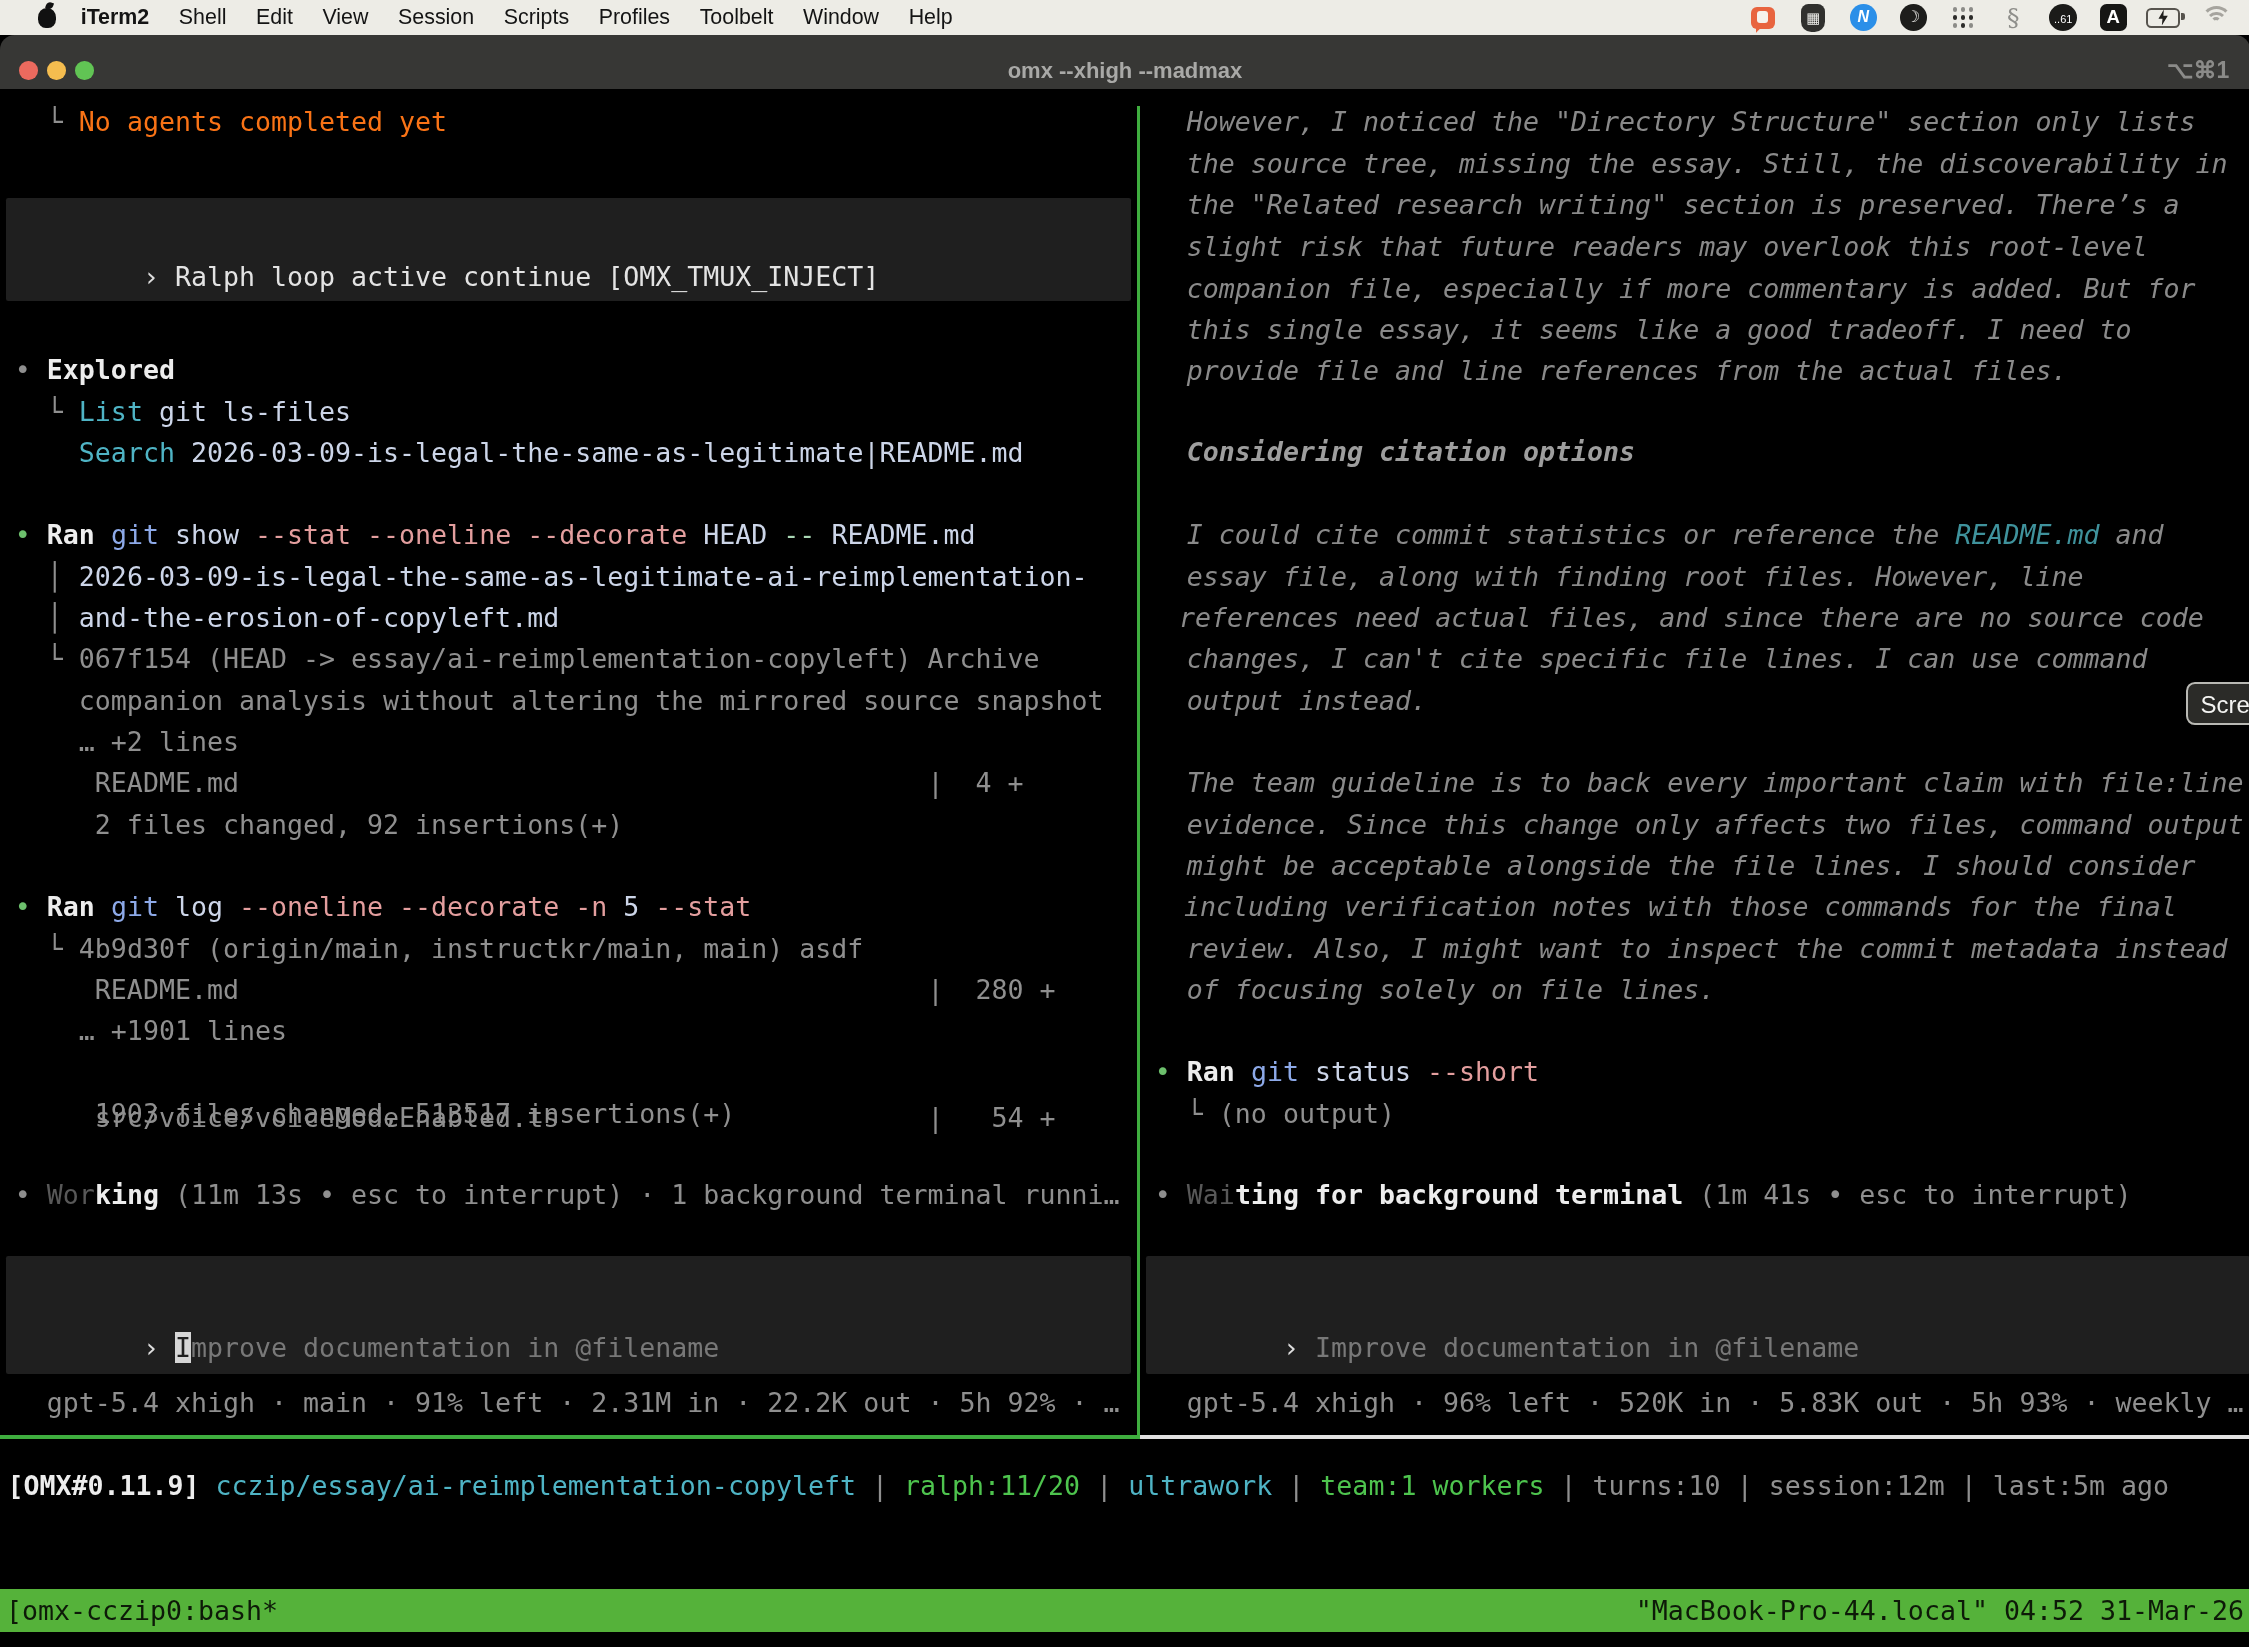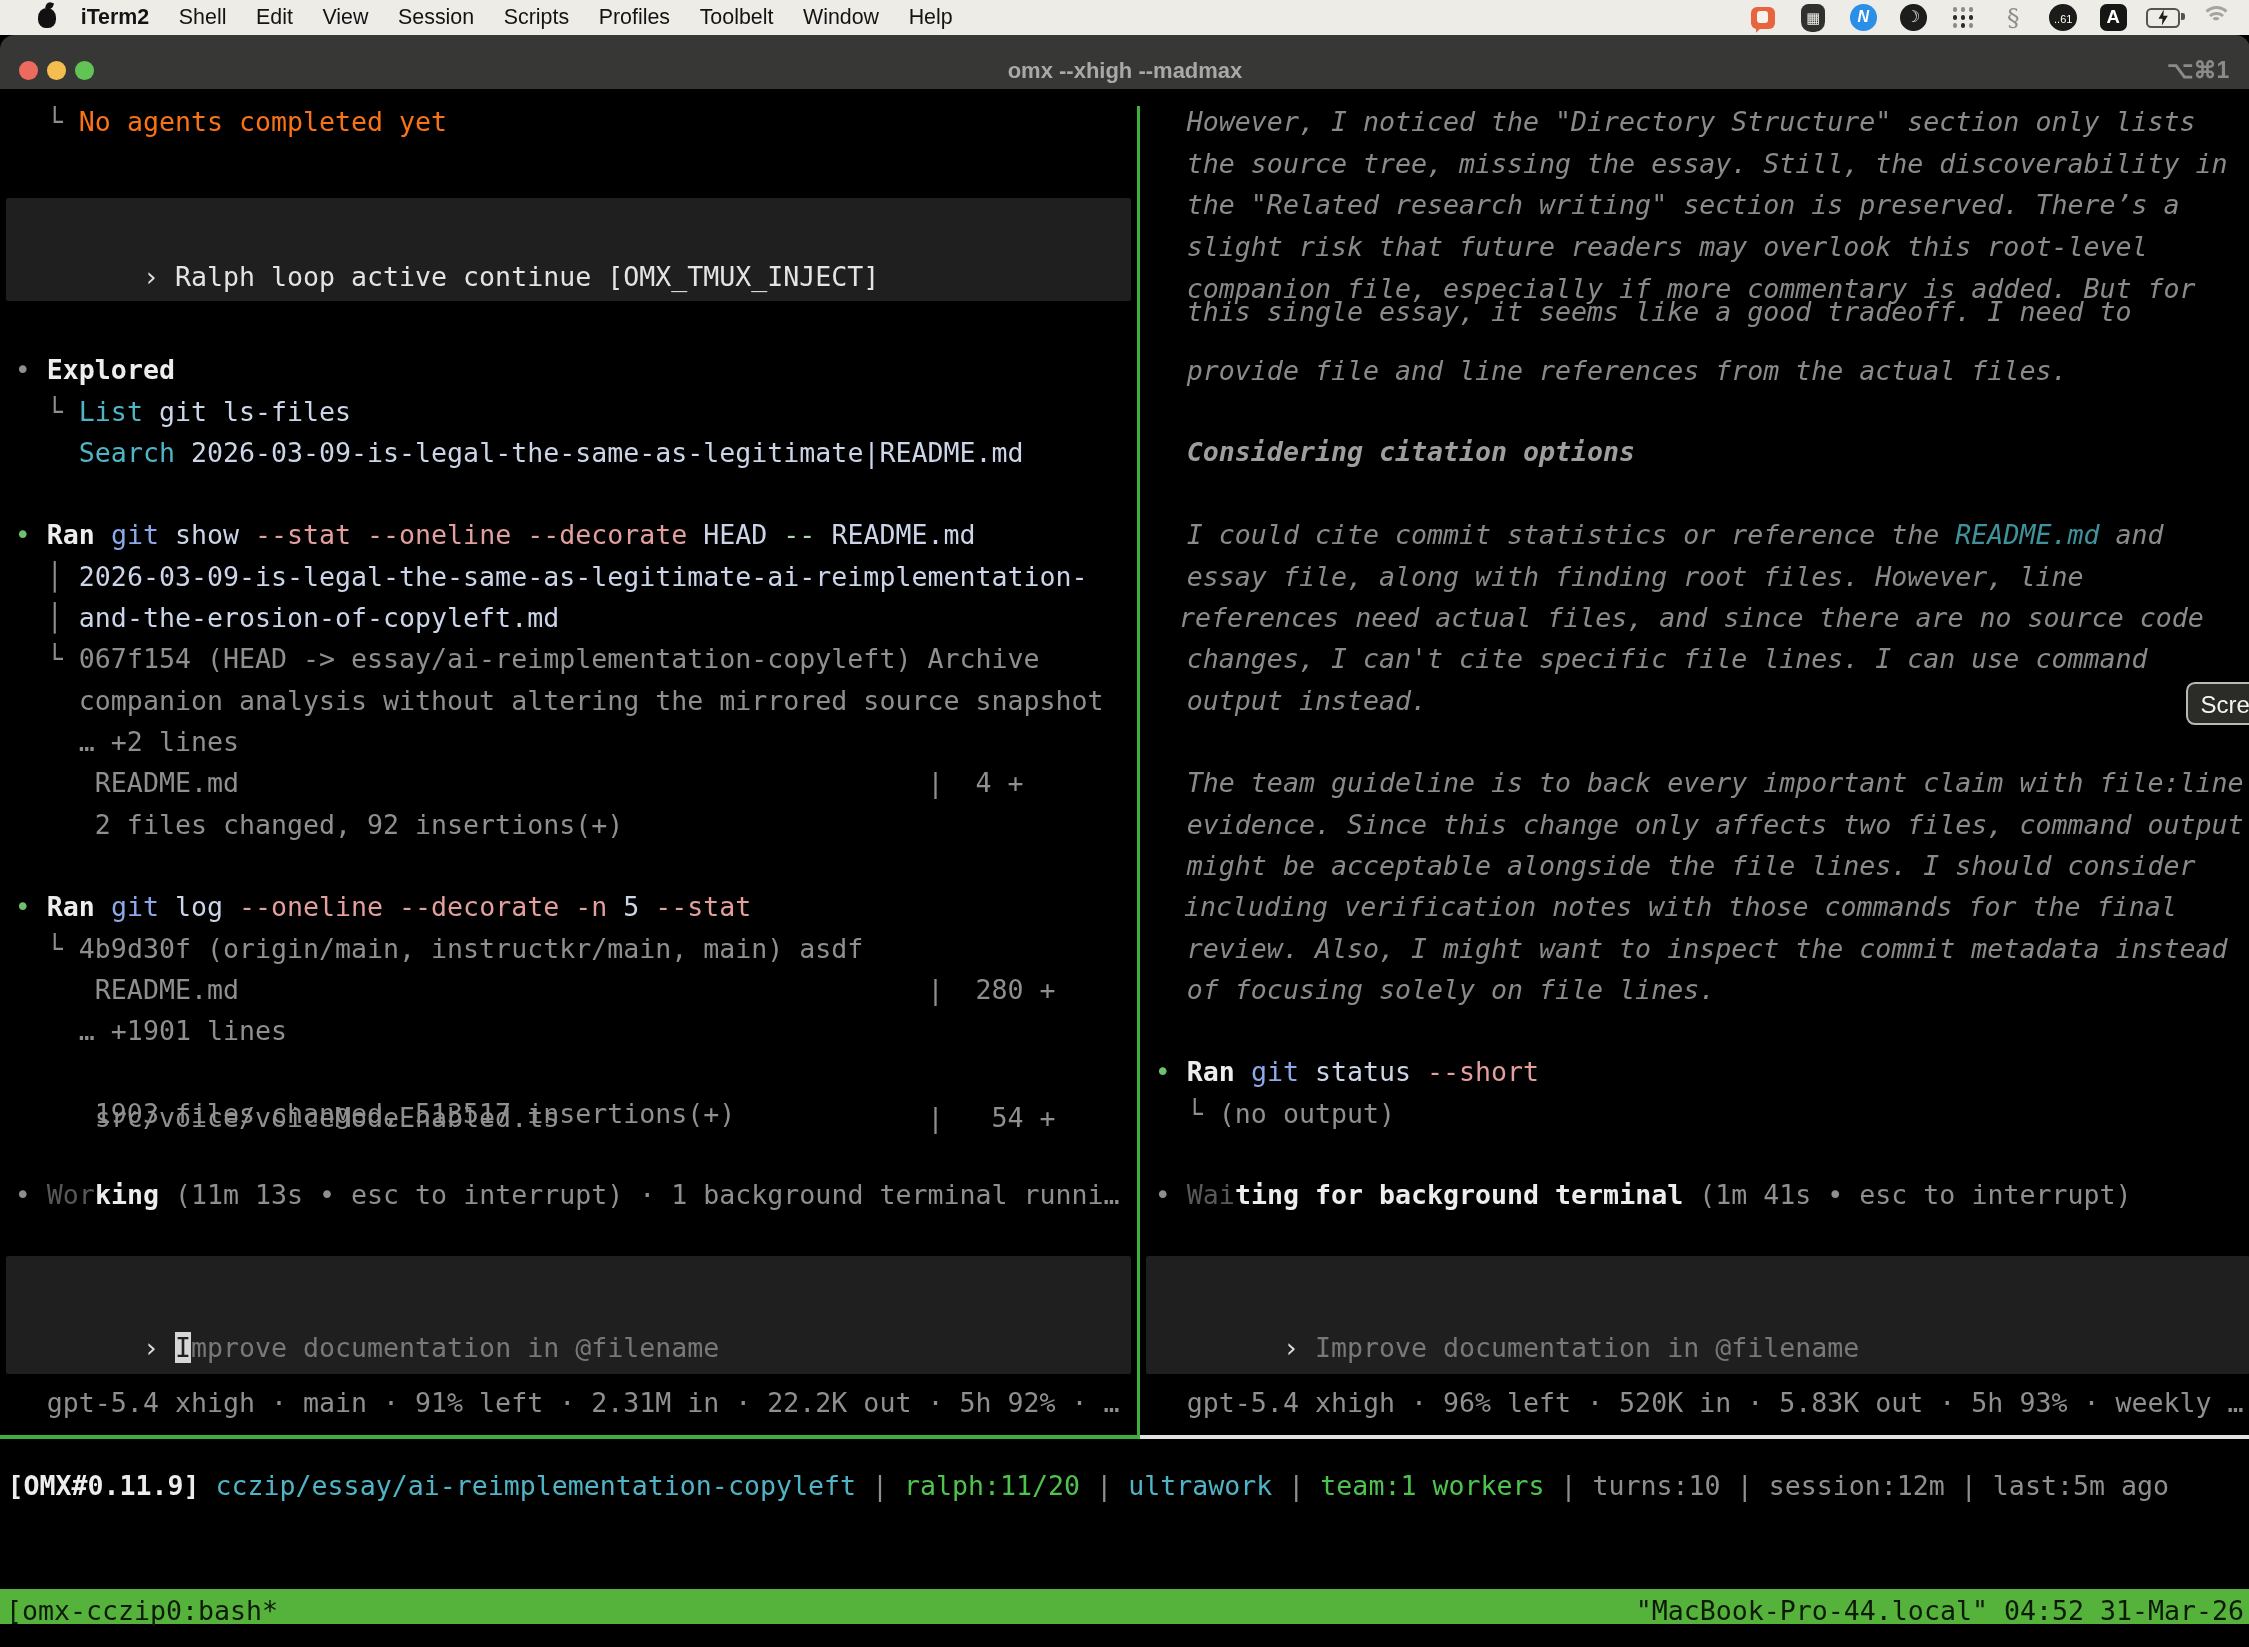--- a/index.html
+++ b/index.html
@@ -102,21 +102,21 @@
   .ptext-dim{color:#787878}
   .cursor{background:#d6d6d6;color:#1f1f1f}
 
   
   .vdiv{position:absolute;left:1137px;top:106px;width:3px;height:1332px;background:#3fae3f}
   .hleft{position:absolute;top:1435px;left:0;width:1140px;height:3.7px;background:#3fae3f}
   .hright{position:absolute;top:1435px;left:1140px;width:1110px;height:3.7px;background:#e2e2e2}
 
   
   .omx{position:absolute;top:1465px;left:0;right:0;height:42px}
-  .tmux{position:absolute;top:1589px;left:0;right:0;height:35px;background:#55b23a;
+  .tmux{position:absolute;top:1589px;left:0;right:0;height:43px;background:#55b23a;
         color:#0d1a08;font-size:26.6px;line-height:43px;display:flex;
         justify-content:space-between;padding:0 5.9px;white-space:pre;box-sizing:border-box}
 
   
   .tooltip{position:absolute;top:682px;left:2186px;height:43px;width:103px;background:#2b2b28;
         border:2.2px solid #b9b9b4;border-radius:8.9px;color:#f4f4f2;
         font-family:"Liberation Sans",sans-serif;font-size:24px;line-height:41px;
         padding-left:12.5px;box-sizing:border-box;white-space:nowrap;overflow:hidden}
 </style>
 </head>
@@ -220,21 +220,21 @@
     <div class="prompt pbr">
       <div class="pline">
         <span class="arrow">› </span><span class="ptext-dim">Improve documentation in @filename</span>
       </div>
     </div>
   <div class="tl" style="top: -5.2px;"><span class="it">  However, I noticed the "Directory Structure" section only lists</span></div>
       <div class="tl" style="top: 37px;"><span class="it">  the source tree, missing the essay. Still, the discoverability in</span></div>
       <div class="tl" style="top: 78px;"><span class="it">  the "Related research writing" section is preserved. There’s a</span></div>
       <div class="tl" style="top: 120px;"><span class="it">  slight risk that future readers may overlook this root-level</span></div>
       <div class="tl" style="top: 162px;"><span class="it">  companion file, especially if more commentary is added. But for</span></div>
-      <div class="tl" style="top: 185px; text-align: center;"><span class="it">  this single essay, it seems like a good tradeoff. I need to</span></div>
+      <div class="tl" style="top: 203px; text-align: center;"><span class="it">  this single essay, it seems like a good tradeoff. I need to</span></div>
       <div class="tl" style="top: 244px;"><span class="it">  provide file and line references from the actual files.</span></div>
       <div class="tl" style="top: 325px;"><span class="bit">  Considering citation options</span></div>
       <div class="tl" style="top: 408px;"><span class="it">  I could cite commit statistics or reference the </span><span class="itlink">README.md</span><span class="it"> and</span></div>
       <div class="tl" style="top: 450px;"><span class="it">  essay file, along with finding root files. However, line</span></div>
       <div class="tl" style="top: 491px; padding-left: 7px;"><span class="it">  references need actual files, and since there are no source code</span></div>
       <div class="tl" style="top: 532px;"><span class="it">  changes, I can't cite specific file lines. I can use command</span></div>
       <div class="tl" style="top: 574px;"><span class="it">  output instead.</span></div>
       <div class="tl" style="top: 656px;"><span class="it">  The team guideline is to back every important claim with file:line</span></div>
       <div class="tl" style="top: 698px;"><span class="it">  evidence. Since this change only affects two files, command output</span></div>
       <div class="tl" style="top: 739px;"><span class="it">  might be acceptable alongside the file lines. I should consider</span></div>

